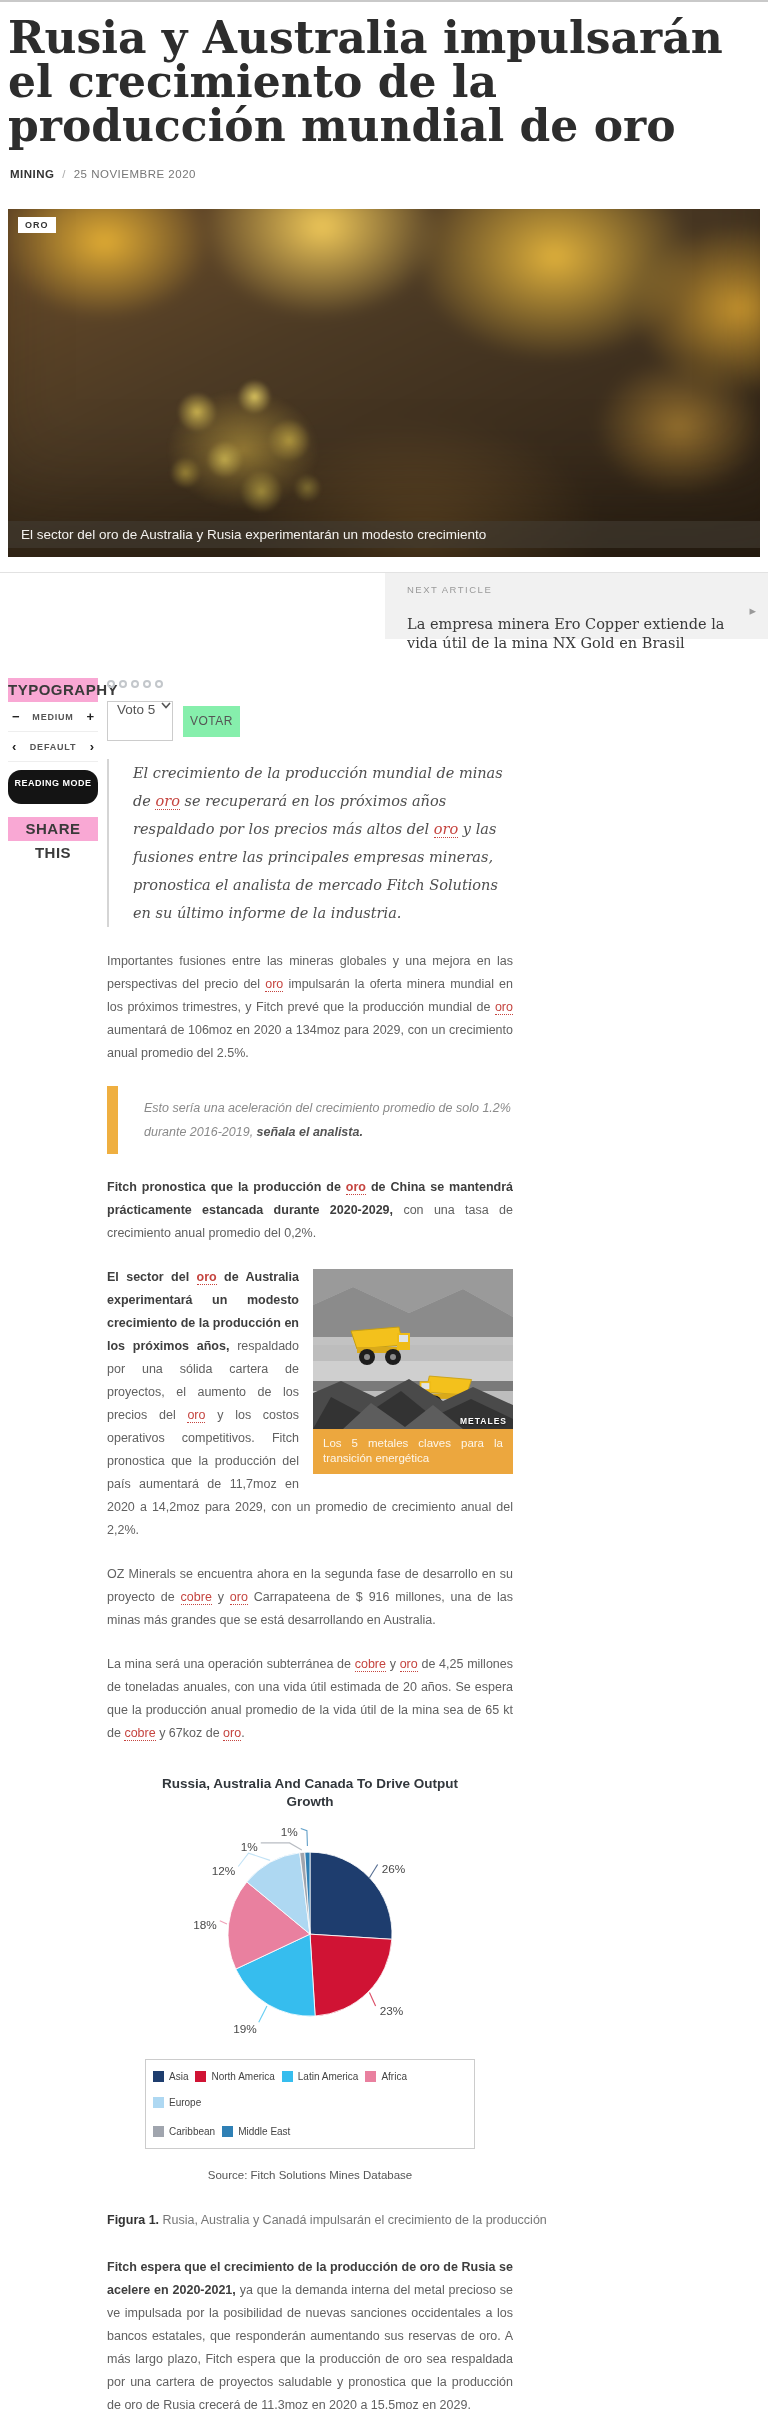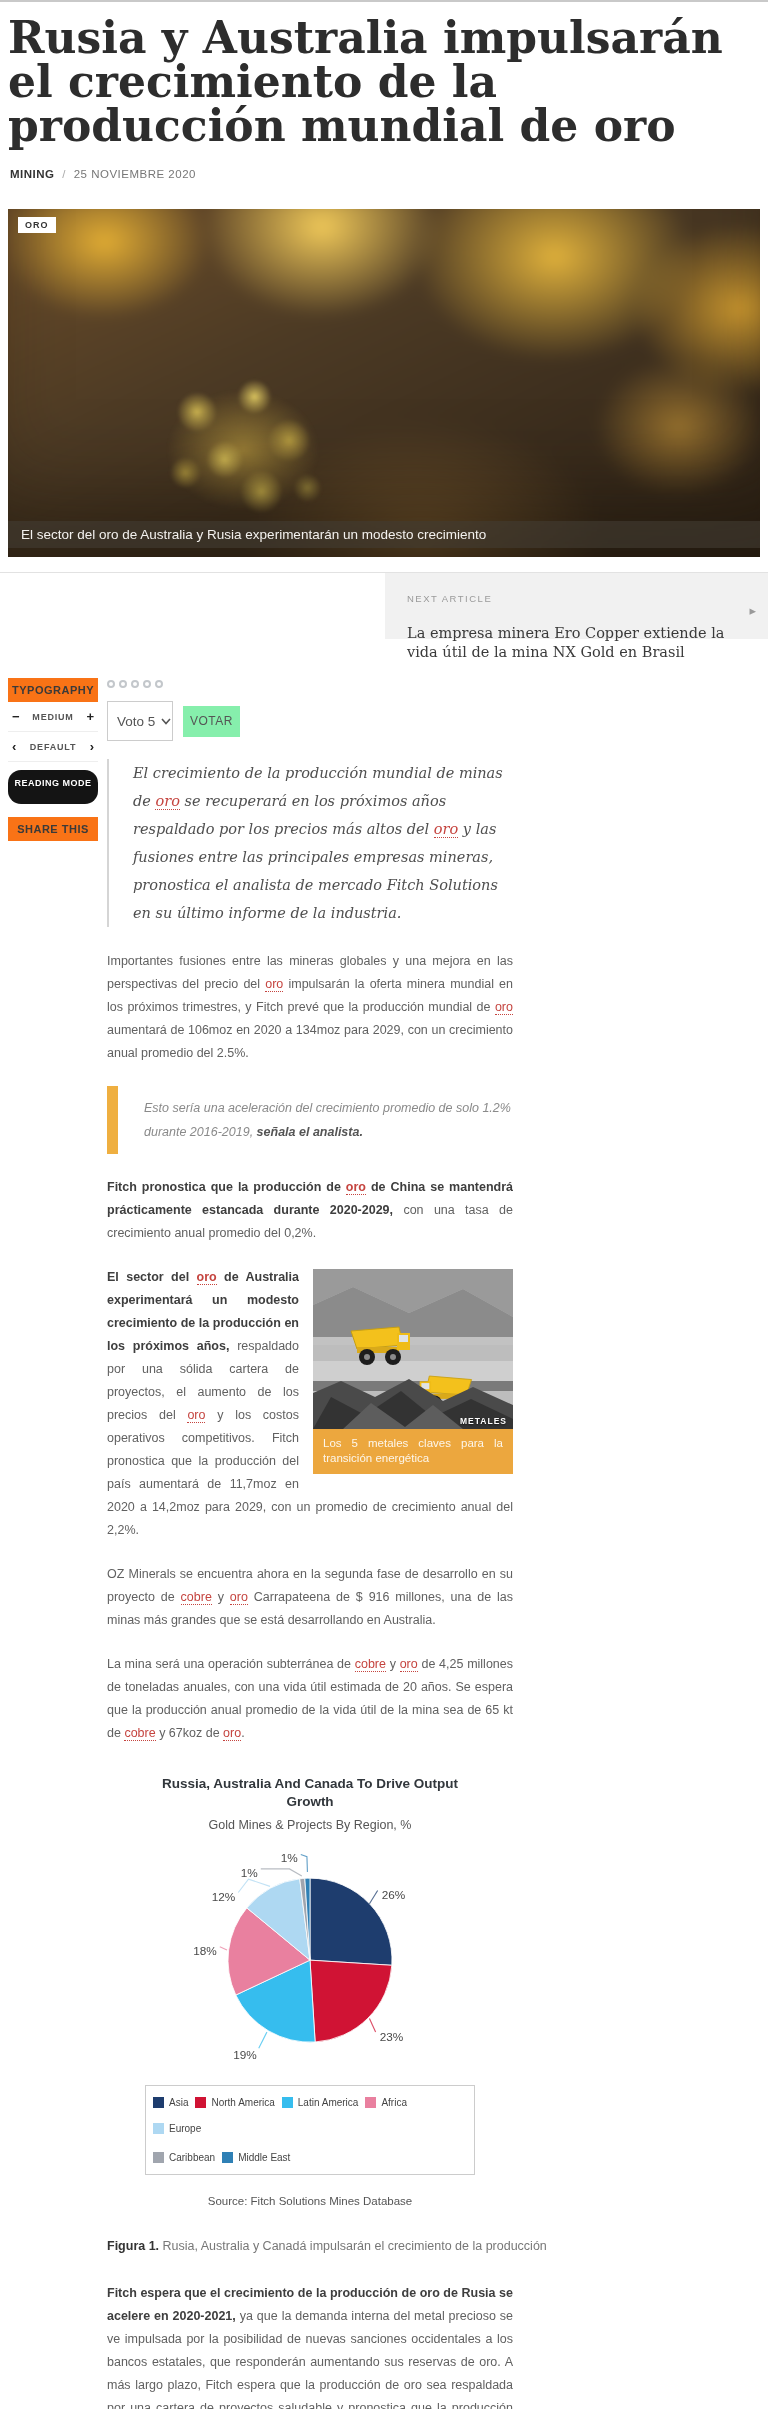--- a/index.html
+++ b/index.html
@@ -35,42 +35,42 @@
       radial-gradient(circle 20px at 78% 70%, #93803a, rgba(0,0,0,0) 72%),
       radial-gradient(ellipse 95px 75px at 50% 50%, rgba(160,132,56,.9), rgba(0,0,0,0) 80%); }
   .hero-shade { position:absolute; inset:0; box-shadow:inset 0 -90px 90px -40px rgba(25,18,10,.55); }
   .hero-tag { position:absolute; left:10px; top:8px; background:#fff; color:#333;
     font-size:9px; font-weight:bold; letter-spacing:1px; padding:3px 7px; }
   .hero-cap { position:absolute; left:0; right:0; bottom:9px; height:27px; line-height:27px;
     background:rgba(66,59,50,.62); color:#f3f1ee; font-size:13.5px; padding-left:13px; }
 
   
   .page-rule { position:absolute; left:0; top:570px; width:768px; border-top:1px solid #e2e2e2; }
-  .next-box { position:absolute; left:385px; top:571px; width:383px; height:66px; background:#f1f1f1; padding:20px 30px 0 22px; }
+  .next-box { position:absolute; left:385px; top:571px; width:383px; height:66px; background:#f1f1f1; padding:11px 30px 0 22px; }
   .next-label { font-size:9.5px; letter-spacing:1.5px; color:#9a9a9a; }
   .next-title { margin-top:20px; font-family:"DejaVu Serif", serif; font-size:14.5px; line-height:19px; color:#3a3a3a; width:330px; }
   .next-arrow { position:absolute; right:12px; top:30px; color:#999; font-size:13px; }
 
   
   .sidebar { position:absolute; left:8px; top:676px; width:90px; }
-  .sb-btn { background:#f97316; color:#3a3a3a; font-size:11px; font-weight:bold; letter-spacing:.5px;
+  .sb-btn { background:#f9a8d4; color:#3a3a3a; font-size:15px; font-weight:bold; letter-spacing:.5px;
     text-align:center; height:24px; line-height:24px; }
   .sb-row { display:flex; justify-content:space-between; align-items:center; height:30px;
     border-bottom:1px solid #eee; padding:0 4px; color:#555; }
   .sb-row .mid { font-size:9px; font-weight:bold; letter-spacing:.8px; color:#555; }
   .sb-row .sym { font-size:13px; font-weight:bold; color:#222; }
   .sb-dark { margin-top:8px; background:#141414; color:#fff; border-radius:13px; font-size:9px; font-weight:bold;
     letter-spacing:.5px; text-align:center; height:34px; line-height:26px; }
   .sb-share { margin-top:13px; }
 
   
   .dots { position:absolute; left:107px; top:678px; display:flex; gap:4px; }
   .dot { width:8px; height:8px; border:2px solid #c3c7cb; border-radius:50%; }
   .vote-select { position:absolute; left:107px; top:699px; width:66px; height:40px; border:1px solid #ccc;
-    display:flex; align-items:center; gap:6px; padding-left:9px; font-size:13.5px; color:#555; background:#fff; }
+    display:flex; gap:6px; padding-left:9px; font-size:13.5px; color:#555; background:#fff; }
   .vote-btn { position:absolute; left:183px; top:704px; width:57px; height:31px; background:#86efac;
     font-size:12px; letter-spacing:.5px; color:#555; text-align:center; line-height:31px; }
 
   
   .article { position:absolute; left:107px; top:757px; width:406px; font-size:12.5px; line-height:23px;
     color:#616161; text-align:justify; }
   .article p { margin-bottom:21px; }
   .b { font-weight:bold; color:#3e3e3e; }
   .link { color:#c5443f; border-bottom:1px dotted #c5443f; }
 
@@ -207,21 +207,20 @@
   </div>
 
   <p><span class="b">El sector del </span><span class="b link">oro</span><span class="b"> de Australia experimentará un modesto crecimiento de la producción en los próximos años,</span><span> respaldado por una sólida cartera de proyectos, el aumento de los precios del </span><span class="link">oro</span><span> y los costos operativos competitivos. Fitch pronostica que la producción del país aumentará de 11,7moz en 2020 a 14,2moz para 2029, con un promedio de crecimiento anual del 2,2%.</span></p>
 
   <p><span>OZ Minerals se encuentra ahora en la segunda fase de desarrollo en su proyecto de </span><span class="link">cobre</span><span> y </span><span class="link">oro</span><span> Carrapateena de $ 916 millones, una de las minas más grandes que se está desarrollando en Australia.</span></p>
 
   <p><span>La mina será una operación subterránea de </span><span class="link">cobre</span><span> y </span><span class="link">oro</span><span> de 4,25 millones de toneladas anuales, con una vida útil estimada de 20 años. Se espera que la producción anual promedio de la vida útil de la mina sea de 65 kt de </span><span class="link">cobre</span><span> y 67koz de </span><span class="link">oro</span><span>.</span></p>
 
   <div class="figure">
     <div class="fig-title">Russia, Australia And Canada To Drive Output Growth</div>
-    <div class="fig-sub">Gold Mines &amp; Projects By Region, %</div>
     <svg id="pie-svg" width="246" height="234" viewBox="-120 -120 240 228">
         <path d="M0,0 L0.00,-80.00 A80,80 0 0 1 79.84,5.02 Z" fill="#1e3d6e" stroke="#fff" stroke-width="0.8"></path>
         <polyline points="58,-55 66,-68" fill="none" stroke="#1e3d6e" stroke-width="1.1" stroke-opacity="0.75"></polyline>
         <text x="70" y="-60" text-anchor="start" font-size="11.5" fill="#4a4a4a" font-family="Liberation Sans, sans-serif">26%</text>
         <path d="M0,0 L79.84,5.02 A80,80 0 0 1 5.02,79.84 Z" fill="#d01334" stroke="#fff" stroke-width="0.8"></path>
         <polyline points="58,57 64,70" fill="none" stroke="#d01334" stroke-width="1.1" stroke-opacity="0.75"></polyline>
         <text x="68" y="79" text-anchor="start" font-size="11.5" fill="#4a4a4a" font-family="Liberation Sans, sans-serif">23%</text>
         <path d="M0,0 L5.02,79.84 A80,80 0 0 1 -72.39,34.06 Z" fill="#36bdee" stroke="#fff" stroke-width="0.8"></path>
         <polyline points="-42,70 -50,86" fill="none" stroke="#36bdee" stroke-width="1.1" stroke-opacity="0.75"></polyline>
         <text x="-52" y="96" text-anchor="end" font-size="11.5" fill="#4a4a4a" font-family="Liberation Sans, sans-serif">19%</text>

